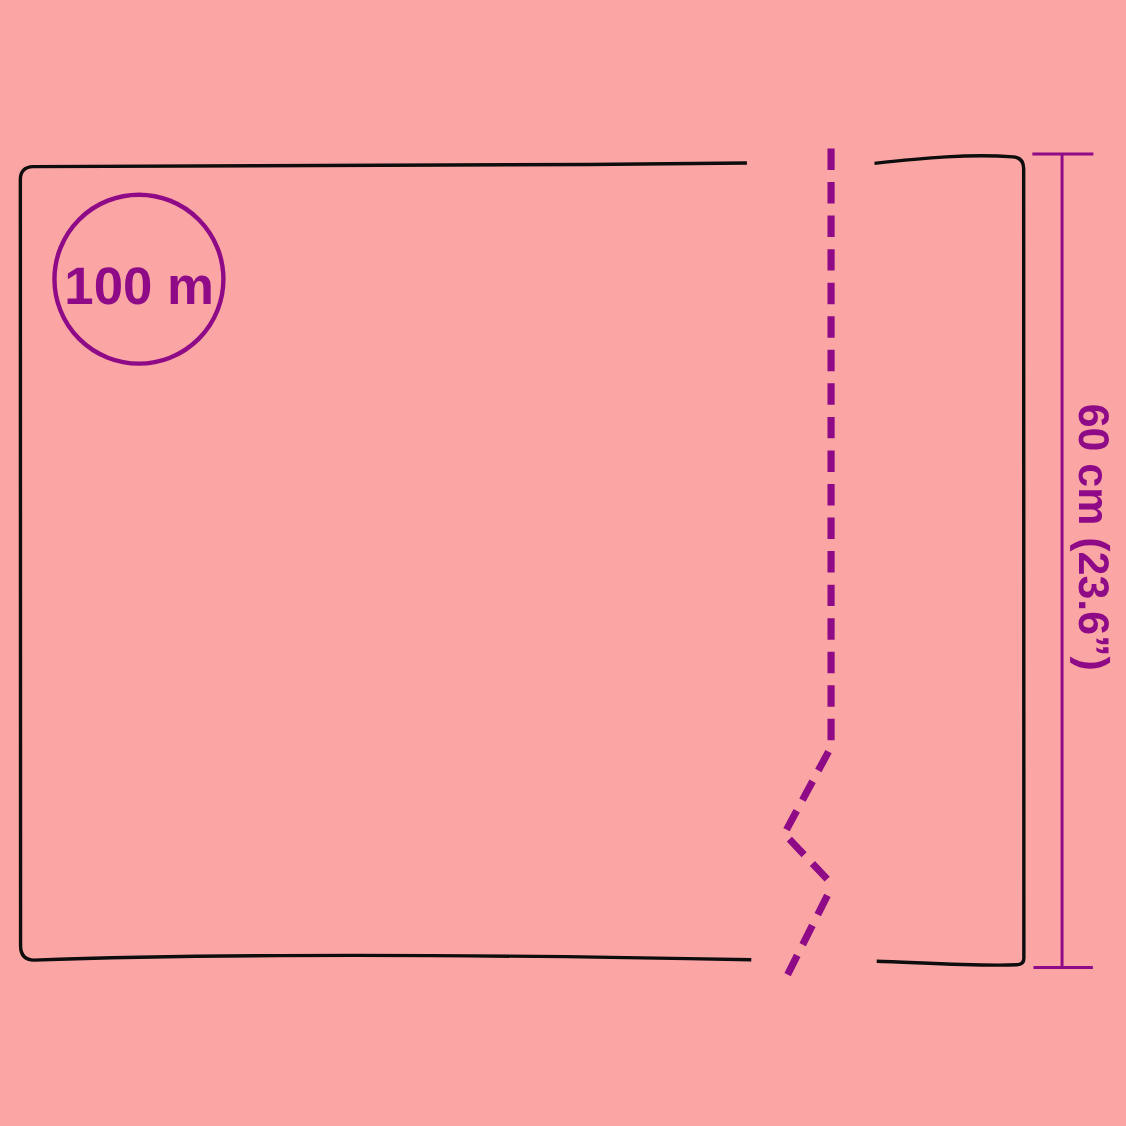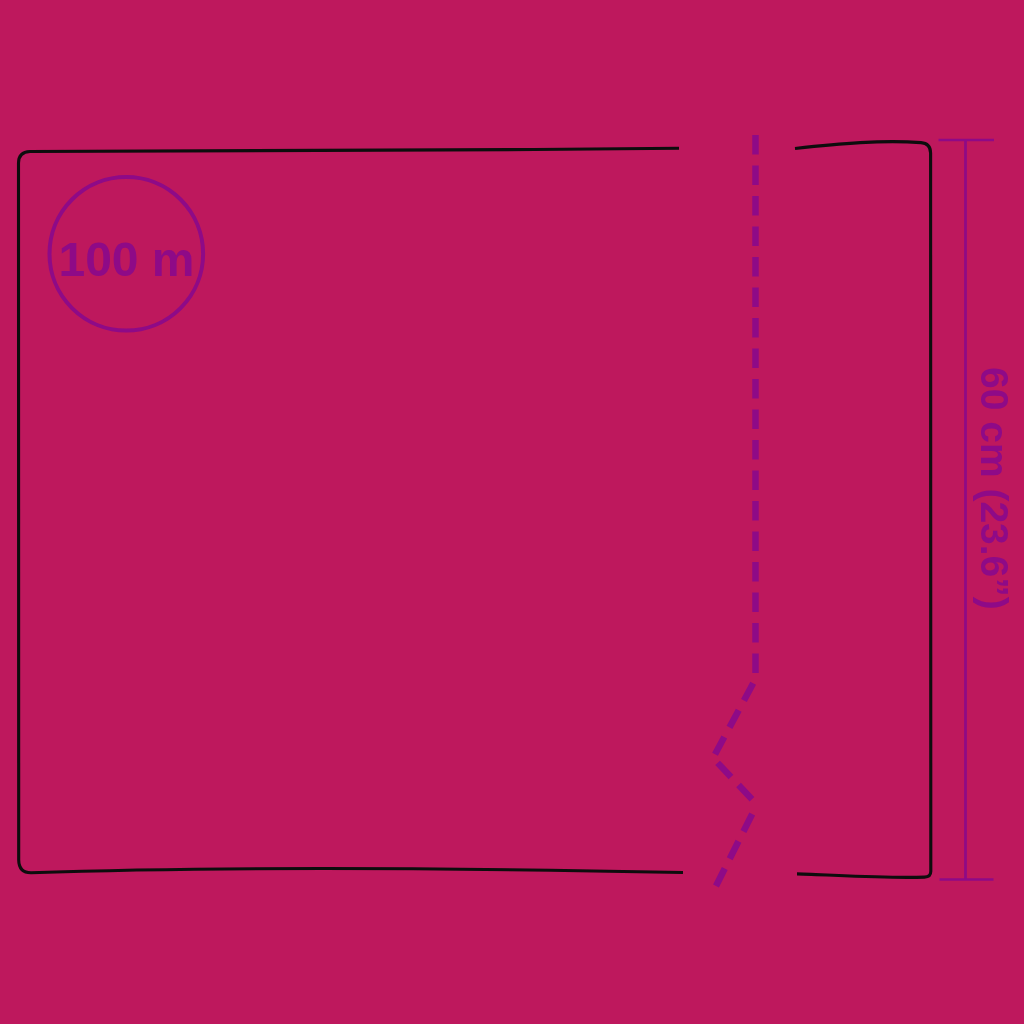--- a/index.html
+++ b/index.html
@@ -1,16 +1,16 @@
 <!DOCTYPE html>
 <html><head>
 <meta charset="utf-8">
 <style>
   html,body{margin:0;padding:0;background:#ffffff;}
-  #stage{position:relative;width:1024px;height:1024px;background:#be185d;overflow:hidden;}
+  #stage{position:relative;width:1024px;height:1024px;background:#fca5a5;overflow:hidden;}
   svg{position:absolute;left:0;top:0;}
   text{font-family:"Liberation Sans",sans-serif;font-weight:bold;}
 </style>
 </head>
 <body>
 
 <div id="stage">
 <svg width="1024" height="1024" viewBox="0 0 1024 1024" fill="none">
 
   <path d="M 679,148.2 C 450,151.2 200,149 30,151.5 Q 18.6,152 18.5,163 Q 18.3,500 18.7,860 Q 18.9,872.7 31,872.8 C 230,866 480,868.5 683,872.5" stroke="#0d0d0d" stroke-width="3.1" fill="none"></path>

